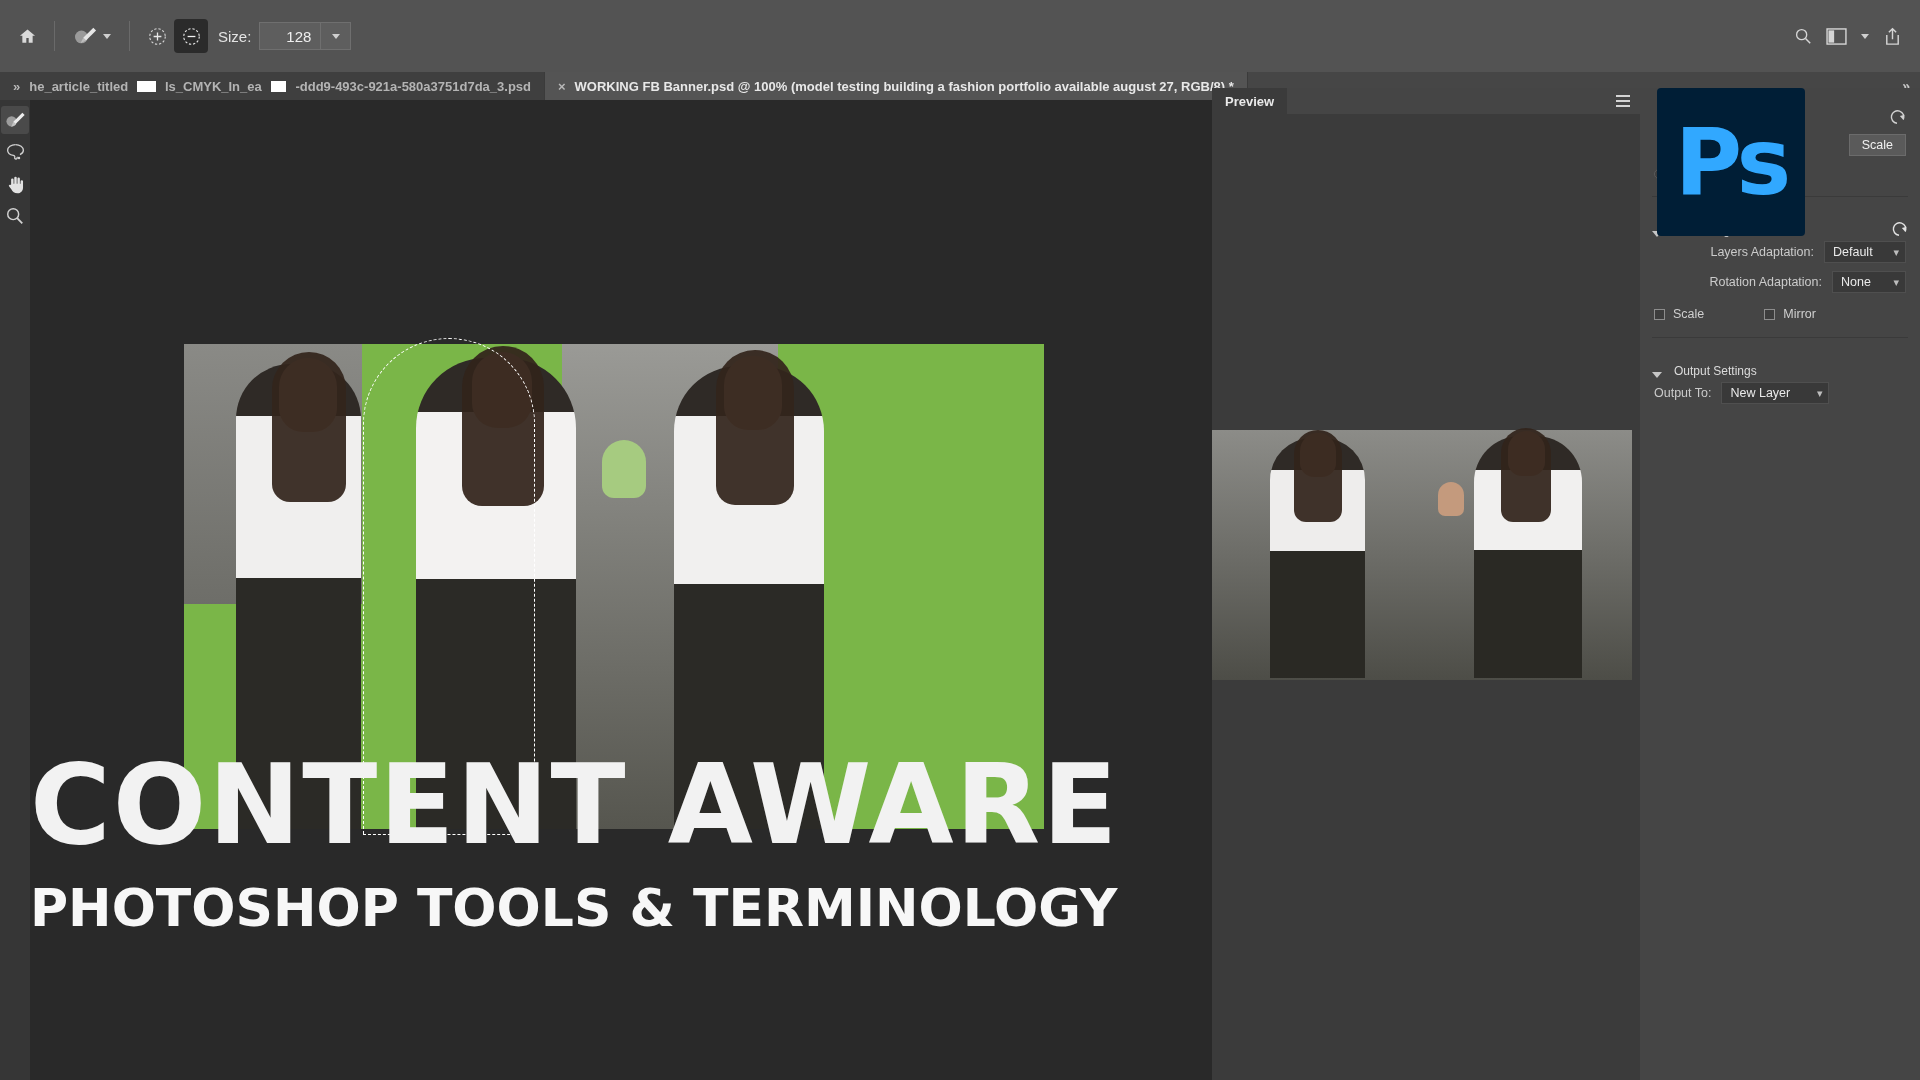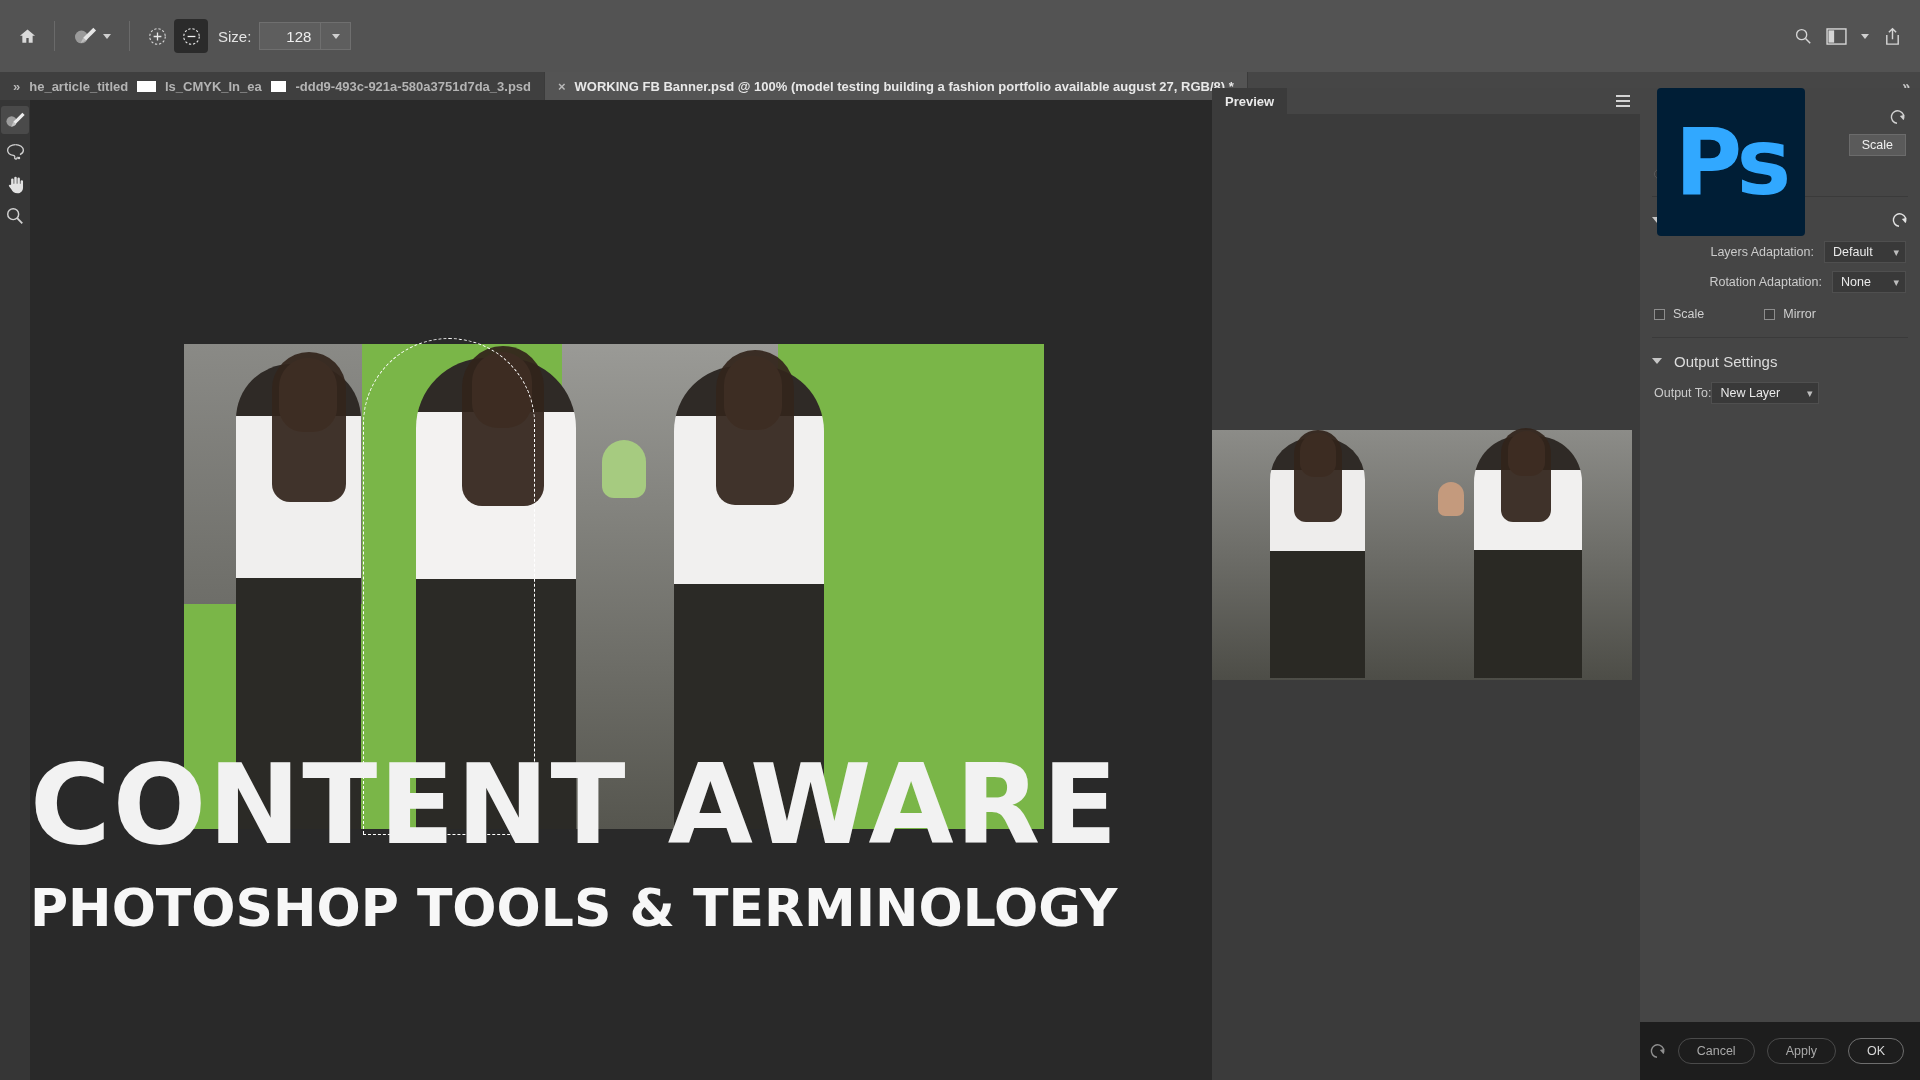--- a/index.html
+++ b/index.html
@@ -81,22 +81,22 @@
   .pv-zoomfield{ width:56px; height:22px; background:#333; border:1px solid #4a4a4a;
     color:#cfcfcf; font-size:12px; display:flex; align-items:center; padding-left:7px; }
   .pv-slider{ position:relative; flex:1; height:20px; }
   .pv-track{ position:absolute; left:0; right:6px; top:9px; height:2px; background:#585858; }
   .pv-thumb{ position:absolute; left:88px; top:3px; width:0;height:0;
     border-left:8px solid transparent;border-right:8px solid transparent;border-bottom:12px solid #b0b0b0; }
 
   
   .rightpanel{ position:absolute; right:0; top:88px; width:280px; bottom:0; background:#454545; }
   .rp-row{ display:flex; align-items:center; padding:0 14px; height:30px; color:#cfcfcf; font-size:12.5px; }
-  .rp-section{ display:flex; align-items:center; padding:0 12px; height:34px;
-    color:#dcdcdc; font-size:15px; }
+  .rp-section{ display:flex; align-items:flex-end; padding:0 12px; height:34px;
+    color:#dcdcdc; font-size:12px; }
   .rp-caret{ width:0;height:0;border-left:5px solid transparent;border-right:5px solid transparent;
     border-top:6px solid #c6c6c6; margin-right:12px; }
   .rp-reset{ margin-left:auto; }
   .rp-sep{ height:1px; background:#3a3a3a; margin:6px 12px; }
   .rp-label{ color:#cbcbcb; font-size:12.5px; }
   .rp-select{ height:22px; min-width:82px; background:#393939; border:1px solid #4f4f4f;
     color:#eaeaea; font-size:12.5px; display:flex; align-items:center; padding:0 6px 0 8px; }
   .rp-select .cv{ margin-left:auto; padding-left:10px; color:#bdbdbd; font-size:11px; }
   .rp-btn{ height:22px; padding:0 12px; background:#5a5a5a; border:1px solid #6b6b6b;
     color:#f0f0f0; font-size:12.5px; display:flex; align-items:center; }
@@ -345,38 +345,27 @@
       <span>Mirror</span>
     </div>
 
     <div class="rp-sep"></div>
 
     <div class="rp-section">
       <span class="rp-caret"></span>
       <span>Output Settings</span>
     </div>
 
-    <div class="rp-row" style="">
+    <div class="rp-row" style="gap:10px">
       <span class="rp-label">Output To:</span>
       <div class="rp-select" style="min-width:108px">
         <span>New Layer</span>
         <span class="cv">▾</span>
       </div>
     </div>
 
-    <div class="rp-bottom">
-      <span style="margin-right:auto;margin-left:6px">
-        <svg class="ico" width="18" height="16" viewBox="0 0 20 18">
-          <path fill="none" stroke="#8f8f8f" stroke-width="1.6" d="M17 12A7 7 0 1 0 10 16"></path>
-          <path fill="#8f8f8f" d="M18.6 6.5 13.2 7.8l3.3 3.6z"></path>
-        </svg>
-      </span>
-      <div class="pill">Cancel</div>
-      <div class="pill">Apply</div>
-      <div class="pill primary">OK</div>
-    </div>
   </div>
 
   <div class="psbadge">
     <span>Ps</span>
   </div>
 
 </div>
 
 </body></html>

